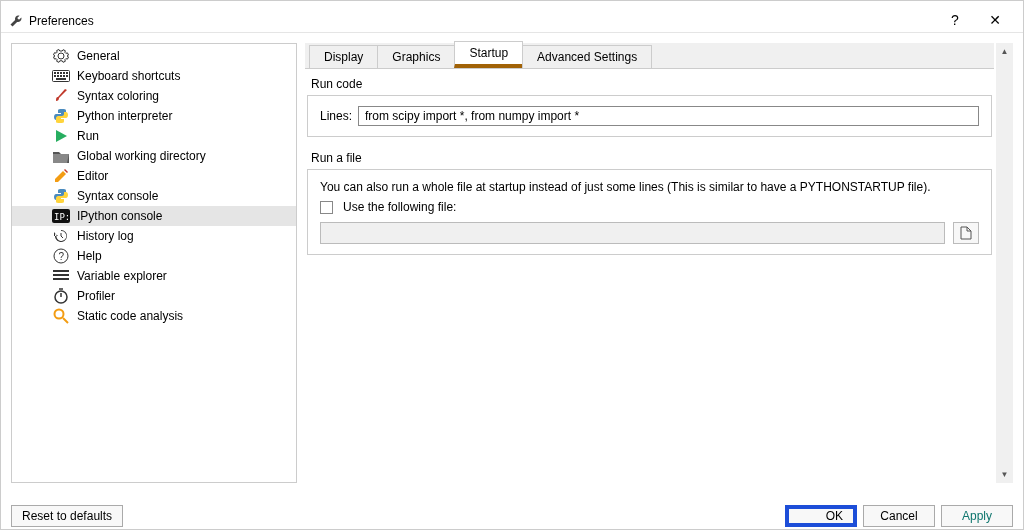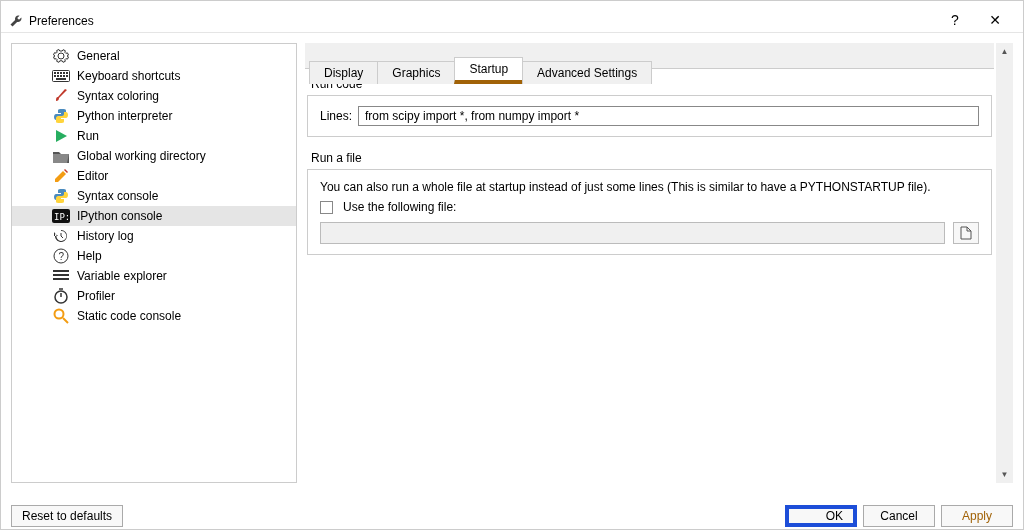--- a/index.html
+++ b/index.html
@@ -95,21 +95,21 @@
   padding-left: 4px;
 }
 .tab {
   padding: 4px 14px;
   border: 1px solid #ccc;
   border-bottom: none;
   background: #f0f0f0;
   margin-right: -1px;
   cursor: default;
   position: relative;
-  top: 16px;
+  top: 0;
 }
 .tab.active {
   background: #fff;
   border-bottom: 4px solid #a16207;
   margin-top: 22px;
 }
 .panel {
   padding: 0 2px;
 }
 .group-label {
@@ -186,21 +186,21 @@
   min-width: 72px;
   height: 22px;
   border: 1px solid #aaa;
   background: #f8f8f8;
   font-family: inherit;
   font-size: 12px;
   padding: 0 10px;
   cursor: default;
   margin-top: 16px;
 }
-.btn.disabled { color: #a16207; }
+.btn.disabled { color: #0f766e; }
 .btn.primary { border: 4px solid #1d4ed8; text-align: right; }
 svg { display: block; }
 </style>
 </head>
 <body>
 
 <div class="titlebar">
   <span class="wrench">
     <svg width="14" height="14" viewBox="0 0 14 14">
         <path d="M9.5 1.5a3.5 3.5 0 0 0-3.4 4.4L1.5 10.5l2 2 4.6-4.6a3.5 3.5 0 0 0 4.4-3.4c0-.4-.1-.7-.2-1L10 5.8 8.2 4l2.3-2.3c-.3-.1-.6-.2-1-.2z" fill="#444"></path>
@@ -339,21 +339,21 @@
         </span>
         <span>Profiler</span>
       </div>
       <div class="sidebar-item">
         <span class="icon">
           <svg width="16" height="16" viewBox="0 0 16 16">
             <circle cx="6" cy="6" r="4.5" fill="none" stroke="#f39c12" stroke-width="2"></circle>
             <path d="M10 10l5 5" stroke="#f39c12" stroke-width="2"></path>
           </svg>
         </span>
-        <span>Static code console</span>
+        <span>Static code analysis</span>
       </div>
     </div>
 
   <div class="main">
     <div class="main-inner">
       <div class="tabs" id="tabs">
           <div class="tab">Display</div>
           <div class="tab">Graphics</div>
           <div class="tab active">Startup</div>
           <div class="tab">Advanced Settings</div>

